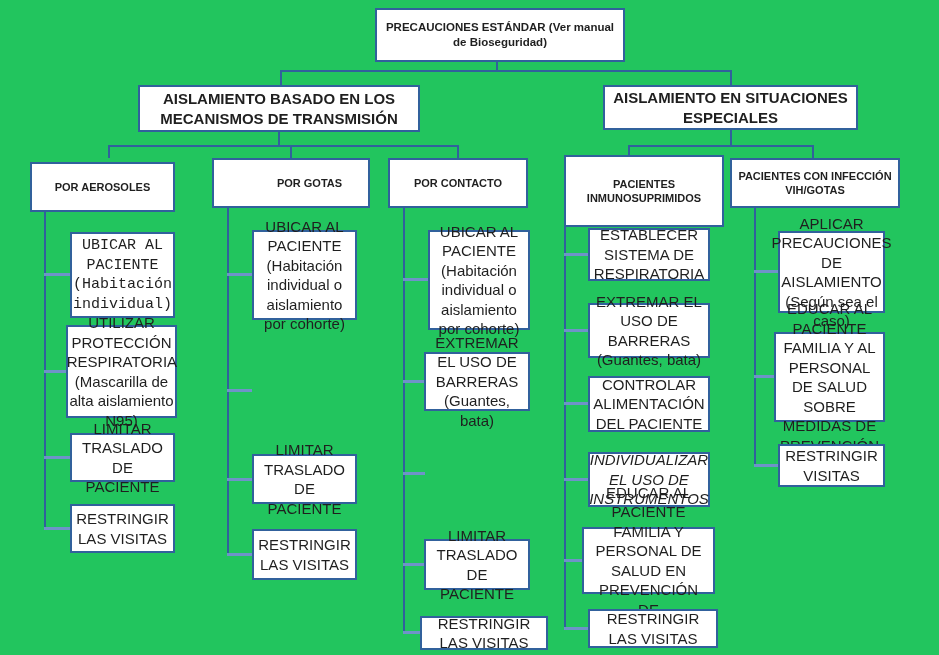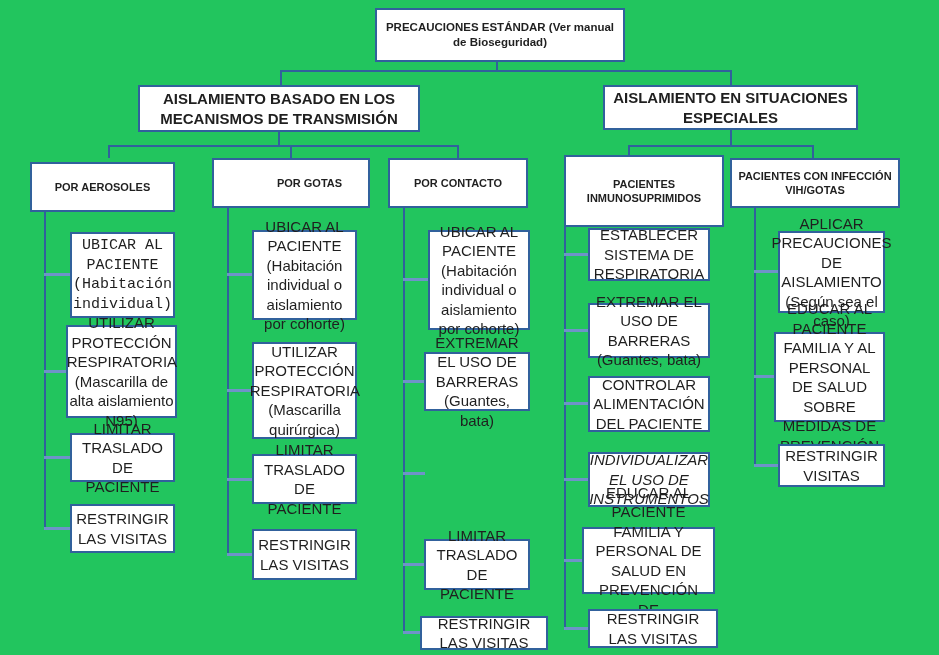--- a/index.html
+++ b/index.html
@@ -89,21 +89,20 @@
   <div class="box lvl-cat" style="left:564px;top:155px;width:160px;height:72px;">PACIENTES INMUNOSUPRIMIDOS</div>
 
   <div class="box lvl-cat" style="left:730px;top:158px;width:170px;height:50px;">PACIENTES  CON INFECCIÓN VIH/GOTAS</div>
 
   <div class="box leaf" style="left:70px;top:232px;width:105px;height:86px;font-family:Liberation Mono, monospace;">UBICAR AL PACIENTE (Habitación individual)</div>
   <div class="box leaf" style="left:66px;top:325px;width:111px;height:93px;">UTILIZAR PROTECCIÓN RESPIRATORIA (Mascarilla de alta aislamiento N95)</div>
   <div class="box leaf" style="left:70px;top:433px;width:105px;height:49px;">LIMITAR TRASLADO DE PACIENTE</div>
   <div class="box leaf" style="left:70px;top:504px;width:105px;height:49px;">RESTRINGIR LAS VISITAS</div>
 
   <div class="box leaf" style="left:252px;top:230px;width:105px;height:90px;">UBICAR AL PACIENTE (Habitación individual o aislamiento por cohorte)</div>
-  <div class="box leaf" style="left:252px;top:342px;width:105px;height:97px;">UTILIZAR PROTECCIÓN RESPIRATORIA (Mascarilla quirúrgica)</div>
   <div class="box leaf" style="left:252px;top:454px;width:105px;height:50px;">LIMITAR TRASLADO DE PACIENTE</div>
   <div class="box leaf" style="left:252px;top:529px;width:105px;height:51px;">RESTRINGIR LAS VISITAS</div>
 
   <div class="box leaf" style="left:428px;top:230px;width:102px;height:100px;">UBICAR AL PACIENTE (Habitación individual o aislamiento por cohorte)</div>
   <div class="box leaf" style="left:424px;top:352px;width:106px;height:59px;">EXTREMAR EL USO DE BARRERAS (Guantes, bata)</div>
   <div class="box leaf" style="left:424px;top:539px;width:106px;height:51px;">LIMITAR TRASLADO DE PACIENTE</div>
   <div class="box leaf" style="left:420px;top:616px;width:128px;height:34px;">RESTRINGIR LAS VISITAS</div>
 
   <div class="box leaf" style="left:588px;top:228px;width:122px;height:53px;">ESTABLECER SISTEMA DE RESPIRATORIA</div>
   <div class="box leaf" style="left:588px;top:303px;width:122px;height:55px;">EXTREMAR EL USO DE BARRERAS (Guantes, bata)</div>

